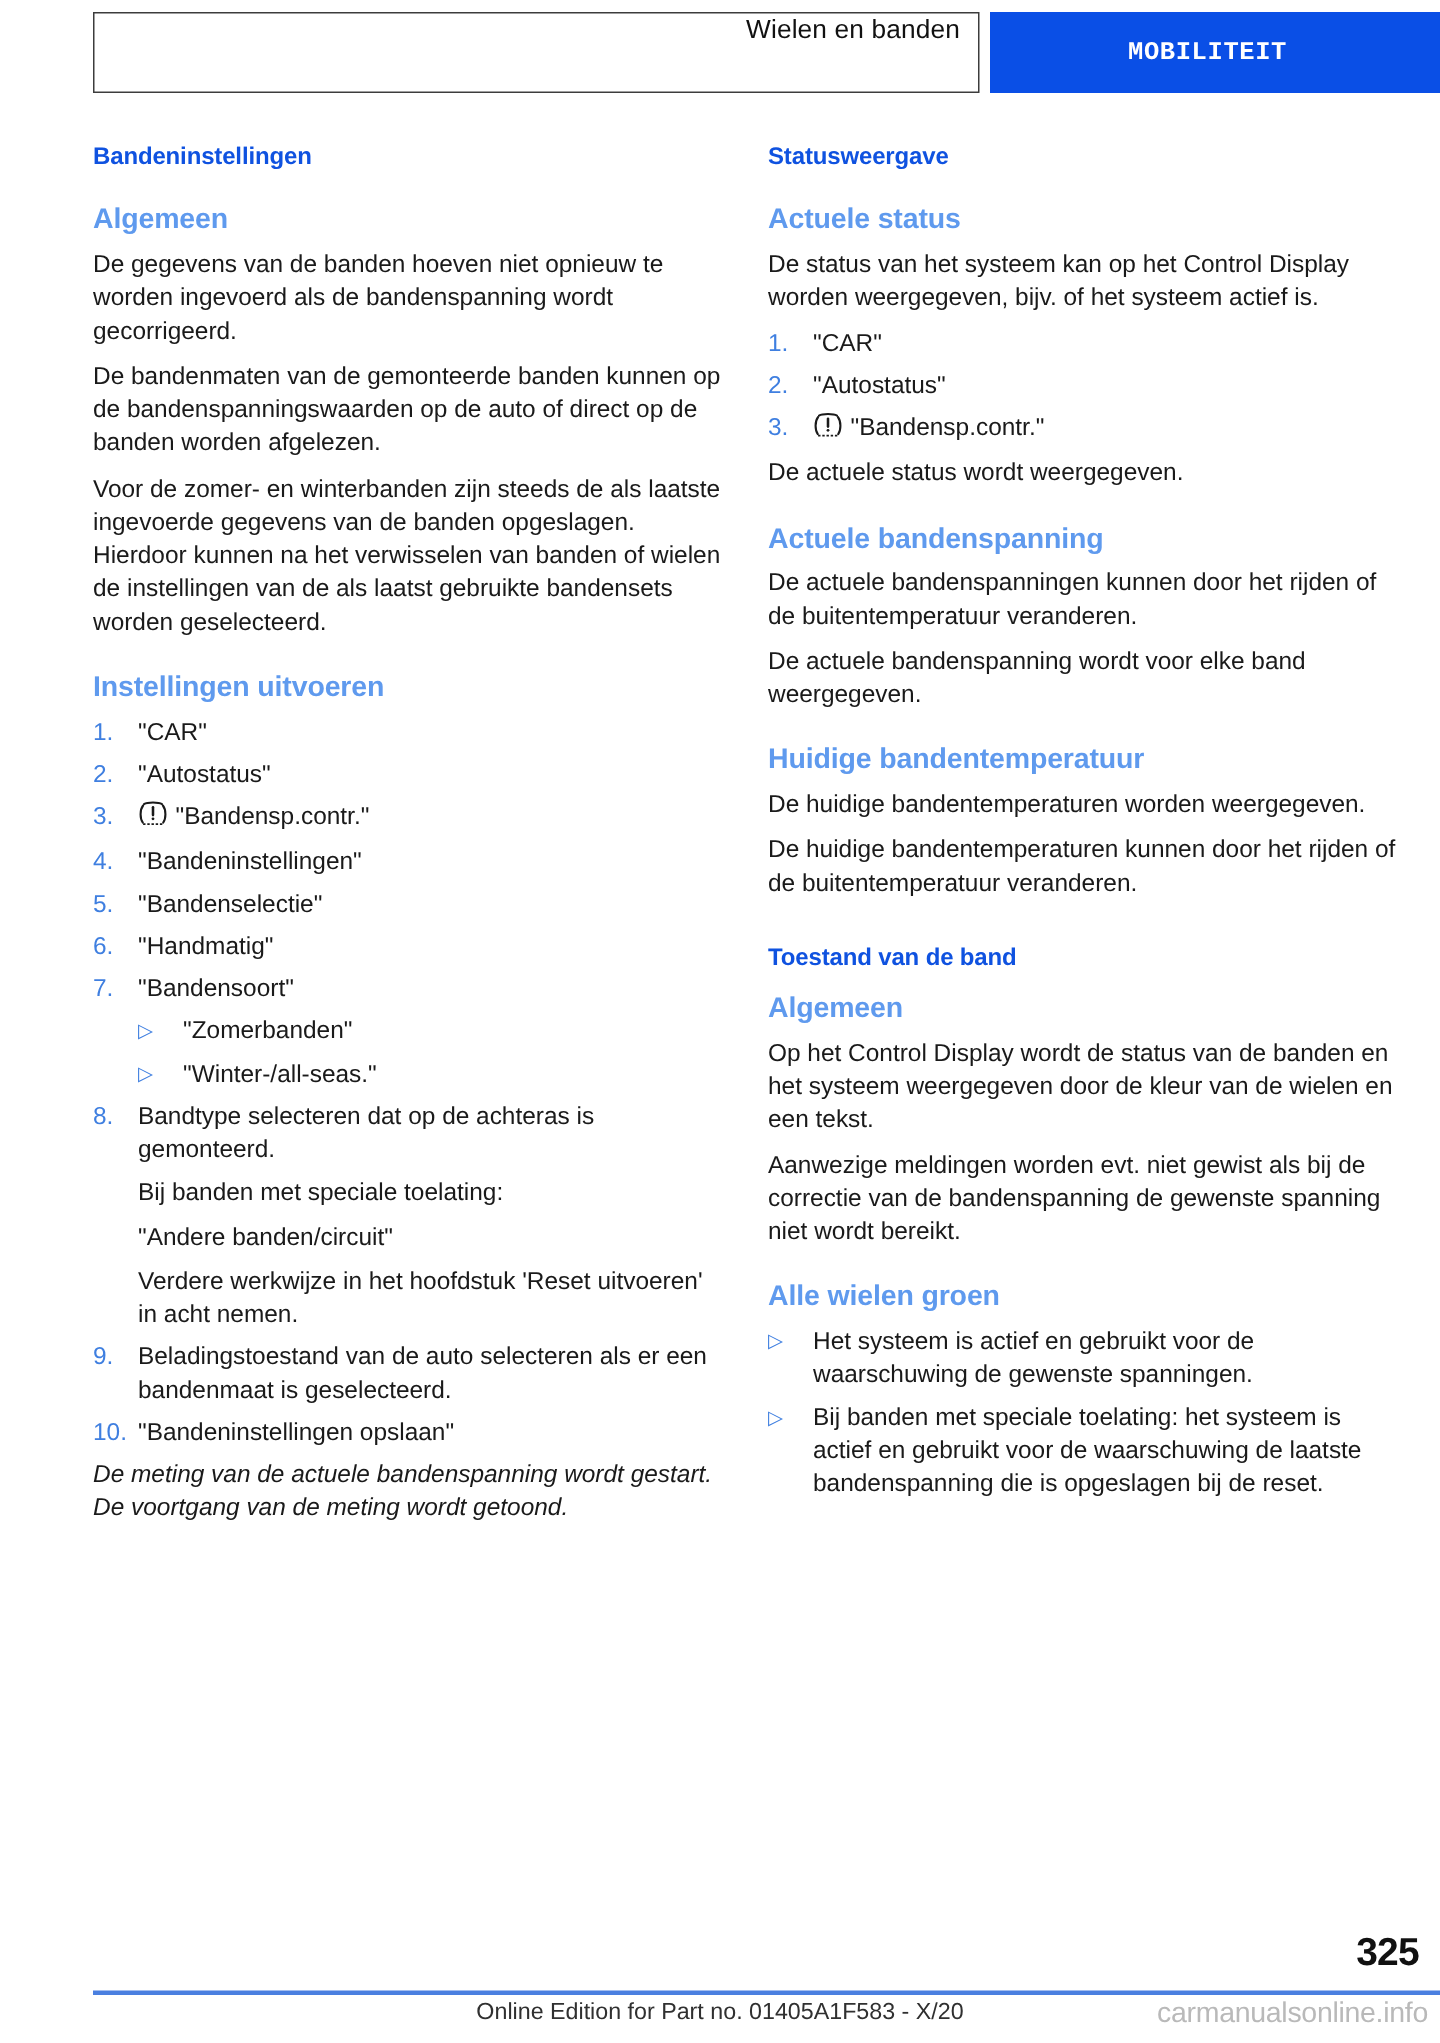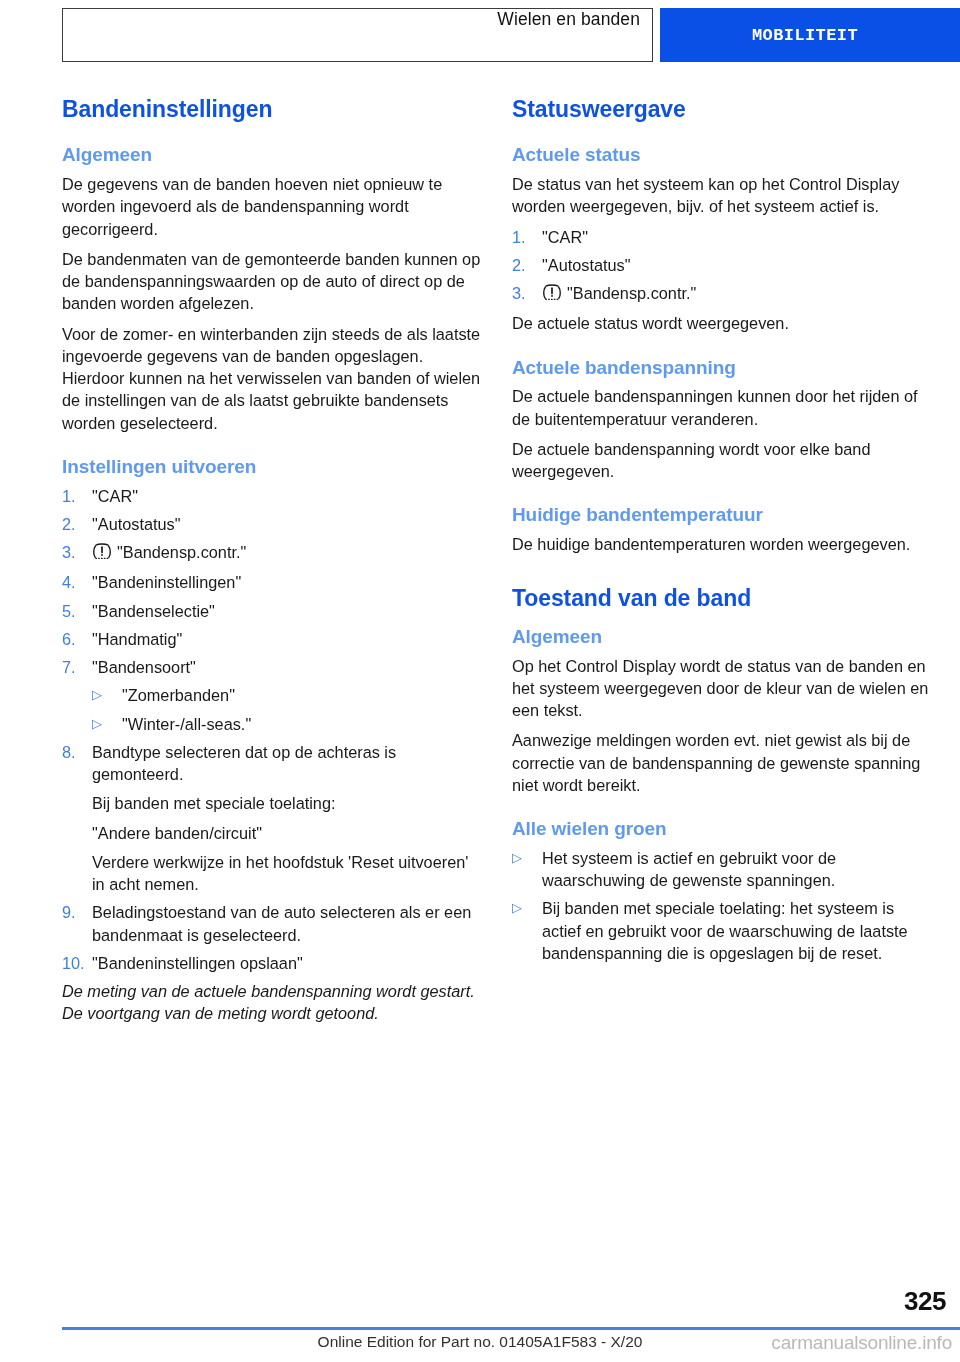--- a/index.html
+++ b/index.html
@@ -67,21 +67,21 @@
   .col {
     position: absolute;
     top: 0;
     width: 420px;
   }
   .col-left  { left: 0px; }
   .col-right { left: 450px; }
 
   
   h1.sec {
-    font-size: 23px;
+    font-size: 16px;
     font-weight: bold;
     color: #0f52e0;
     margin: 0 0 22px 0;
     line-height: 1.15;
     letter-spacing: -0.1px;
   }
   h1.sec.spaced { margin-top: 30px; }
   h2.sub {
     font-size: 19px;
     font-weight: bold;
@@ -323,20 +323,21 @@
     </div>
 
     <p class="body" style="margin-top:5px;">De actuele status wordt weergegeven.</p>
 
     <h2 class="sub gap">Actuele bandenspanning</h2>
     <p class="body">De actuele bandenspanningen kunnen door het rijden of de buitentemperatuur veranderen.</p>
     <p class="body">De actuele bandenspanning wordt voor elke band weergegeven.</p>
 
     <h2 class="sub gap">Huidige bandentemperatuur</h2>
     <p class="body">De huidige bandentemperaturen worden weer­gegeven.</p>
+    <p class="body">De huidige bandentemperaturen kunnen door het rijden of de buitentemperatuur veranderen.</p>
 
     <h1 class="sec spaced" style="margin-bottom:14px;">Toestand van de band</h1>
 
     <h2 class="sub">Algemeen</h2>
     <p class="body">Op het Control Display wordt de status van de banden en het systeem weergegeven door de kleur van de wielen en een tekst.</p>
     <p class="body">Aanwezige meldingen worden evt. niet gewist als bij de correctie van de bandenspanning de ge­wenste spanning niet wordt bereikt.</p>
 
     <h2 class="sub gap">Alle wielen groen</h2>
 
     <div class="blist">

